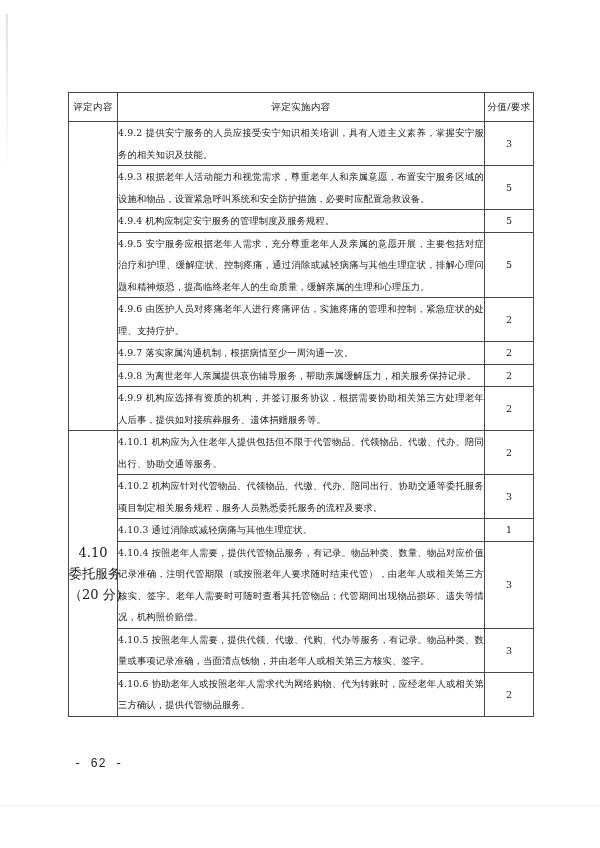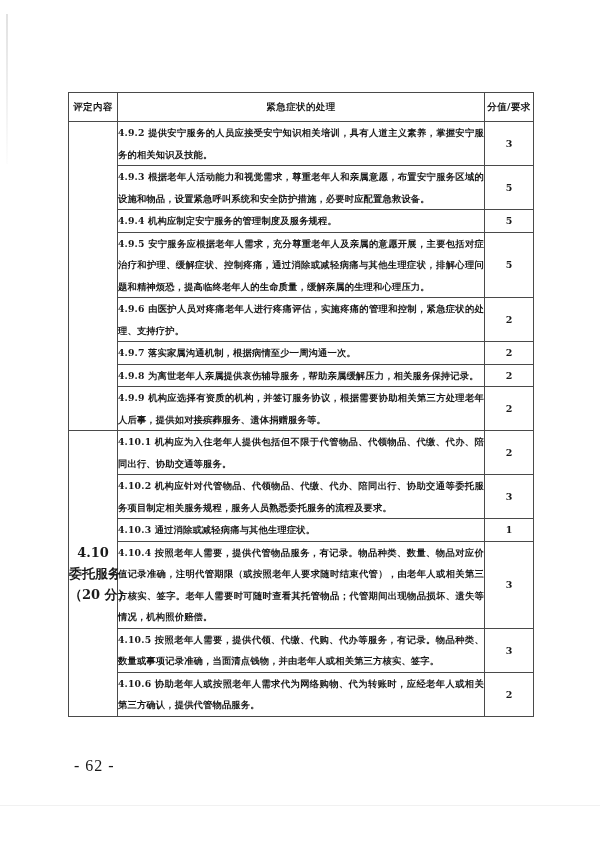--- a/index.html
+++ b/index.html
@@ -52,21 +52,21 @@
     width: 465px;
     border-collapse: collapse;
     table-layout: fixed;
   }
 
   table.assessment td,
   table.assessment th {
     border: 1px solid #4a4a4a;
     padding: 0;
     vertical-align: middle;
-    font-weight: bold;
+    font-weight: normal;
     margin-left: 20px;
   }
 
   
   col.col-category { width: 49px; }
   col.col-content  { width: 367px; }
   col.col-score    { width: 49px; }
 
   
   .hdr-cell {
@@ -102,43 +102,43 @@
     text-align: center;
     font-size: 9.5px;
     vertical-align: middle;
   }
 
   
   .page-number {
     position: absolute;
     left: 74px;
     top: 757px;
-    font-size: 16px;
+    font-size: 12px;
     letter-spacing: 1px;
-    font-family: Liberation Serif, serif;
+    font-family: Liberation Mono, monospace;
   }
 </style>
 </head>
 <body>
 
 <div class="page">
 
   <div class="scan-edge-left"></div>
   <div class="scan-edge-bottom"></div>
 
   <table class="assessment">
     <colgroup>
       <col class="col-category">
       <col class="col-content">
       <col class="col-score">
     </colgroup>
     <thead>
       <tr>
         <th class="hdr-cell">评定内容</th>
-        <th class="hdr-cell">紧急症状的处理</th>
+        <th class="hdr-cell">评定实施内容</th>
         <th class="hdr-cell">分值/要求</th>
       </tr>
     </thead>
     <tbody id="table-body">
         <tr>
           <td class="cat-cell" rowspan="8"></td>
           <td class="content-cell">4.9.2 提供安宁服务的人员应接受安宁知识相关培训，具有人道主义素养，掌握安宁服务的相关知识及技能。</td>
           <td class="score-cell">3</td>
         </tr>
         <tr>

